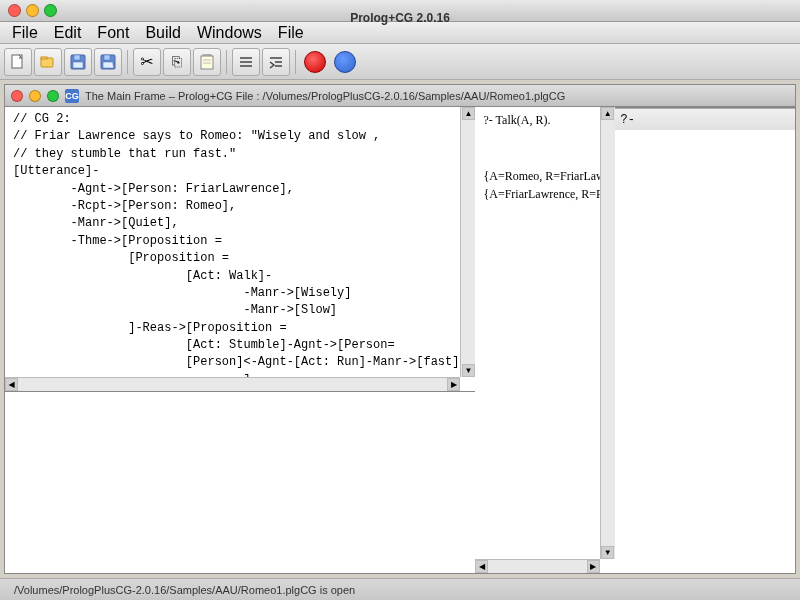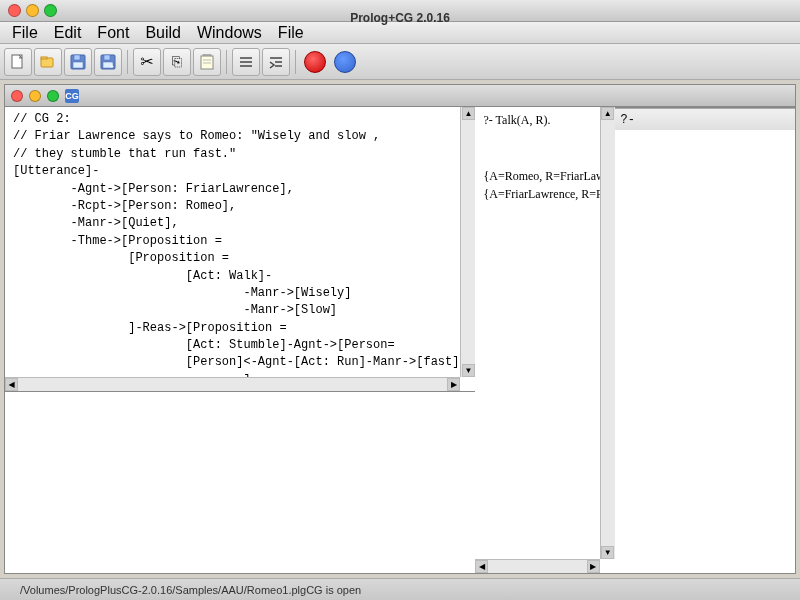--- a/index.html
+++ b/index.html
@@ -169,21 +169,21 @@
       font-size: 12px;
     }
 
     
     .status-bar {
       height: 22px;
       background: linear-gradient(to bottom, #d8d8d8, #c8c8c8);
       border-top: 1px solid #aaa;
       display: flex;
       align-items: center;
-      padding: 0 20px;
+      padding: 0 14px;
       font-size: 11px;
       color: #333;
     }
 
     .pane-scrollbar {
       position: absolute;
       right: 0;
       top: 0;
       bottom: 14px;
       width: 15px;
@@ -347,20 +347,21 @@
 
 <div style="margin:4px;border:1px solid #888;background:#fff;display:flex;flex-direction:column;height:calc(600px - 22px - 22px - 36px - 22px - 8px);">
 
   <div class="inner-title-bar">
     <div class="inner-tb-btn" style="background:#ff5f57;"></div>
     <div class="inner-tb-btn" style="background:#febc2e;"></div>
     <div class="inner-tb-btn" style="background:#28c840;"></div>
     <div class="inner-icon">
         <span>CG</span>
       </div>
+    <span class="inner-title-text">The Main Frame – Prolog+CG File : /Volumes/PrologPlusCG-2.0.16/Samples/AAU/Romeo1.plgCG</span>
   </div>
 
   <div class="panes-container">
 
     <div class="editor-wrapper" style="flex:0 0 auto;height:285px;position:relative;border-bottom:1px solid #888;">
       <div class="editor-content" style="padding-right:16px;">// CG 2:
 // Friar Lawrence says to Romeo: "Wisely and slow ,
 // they stumble that run fast."
 [Utterance]-
         -Agnt-&gt;[Person: FriarLawrence],

